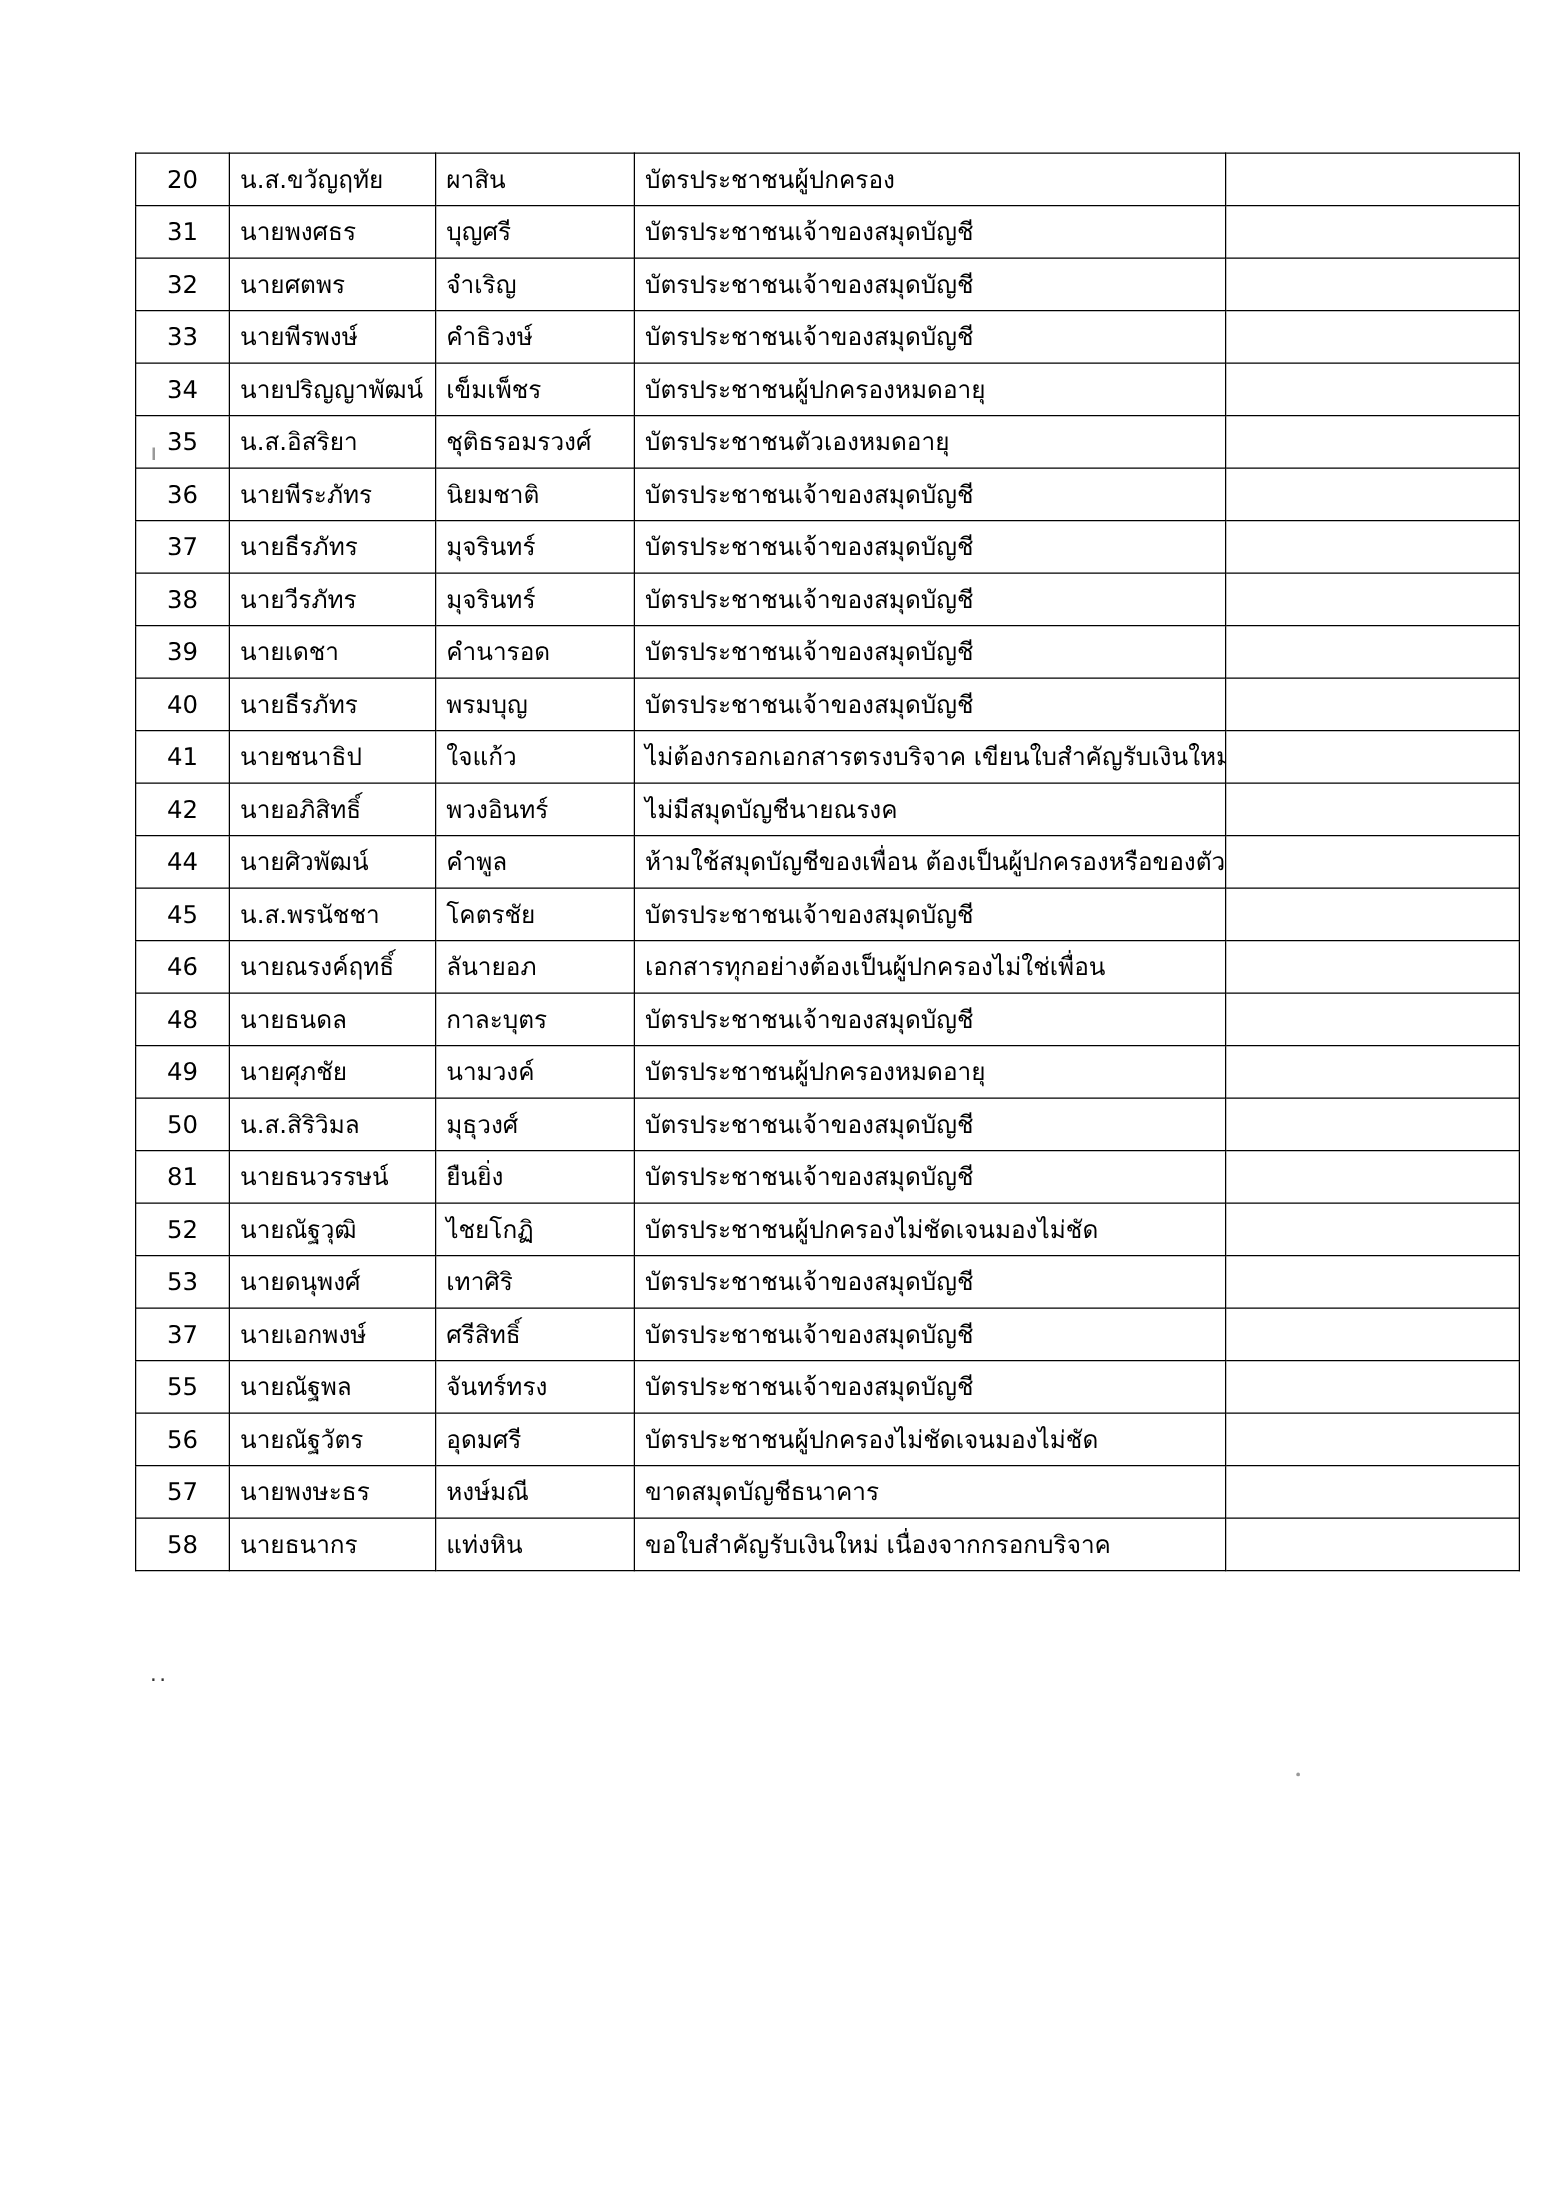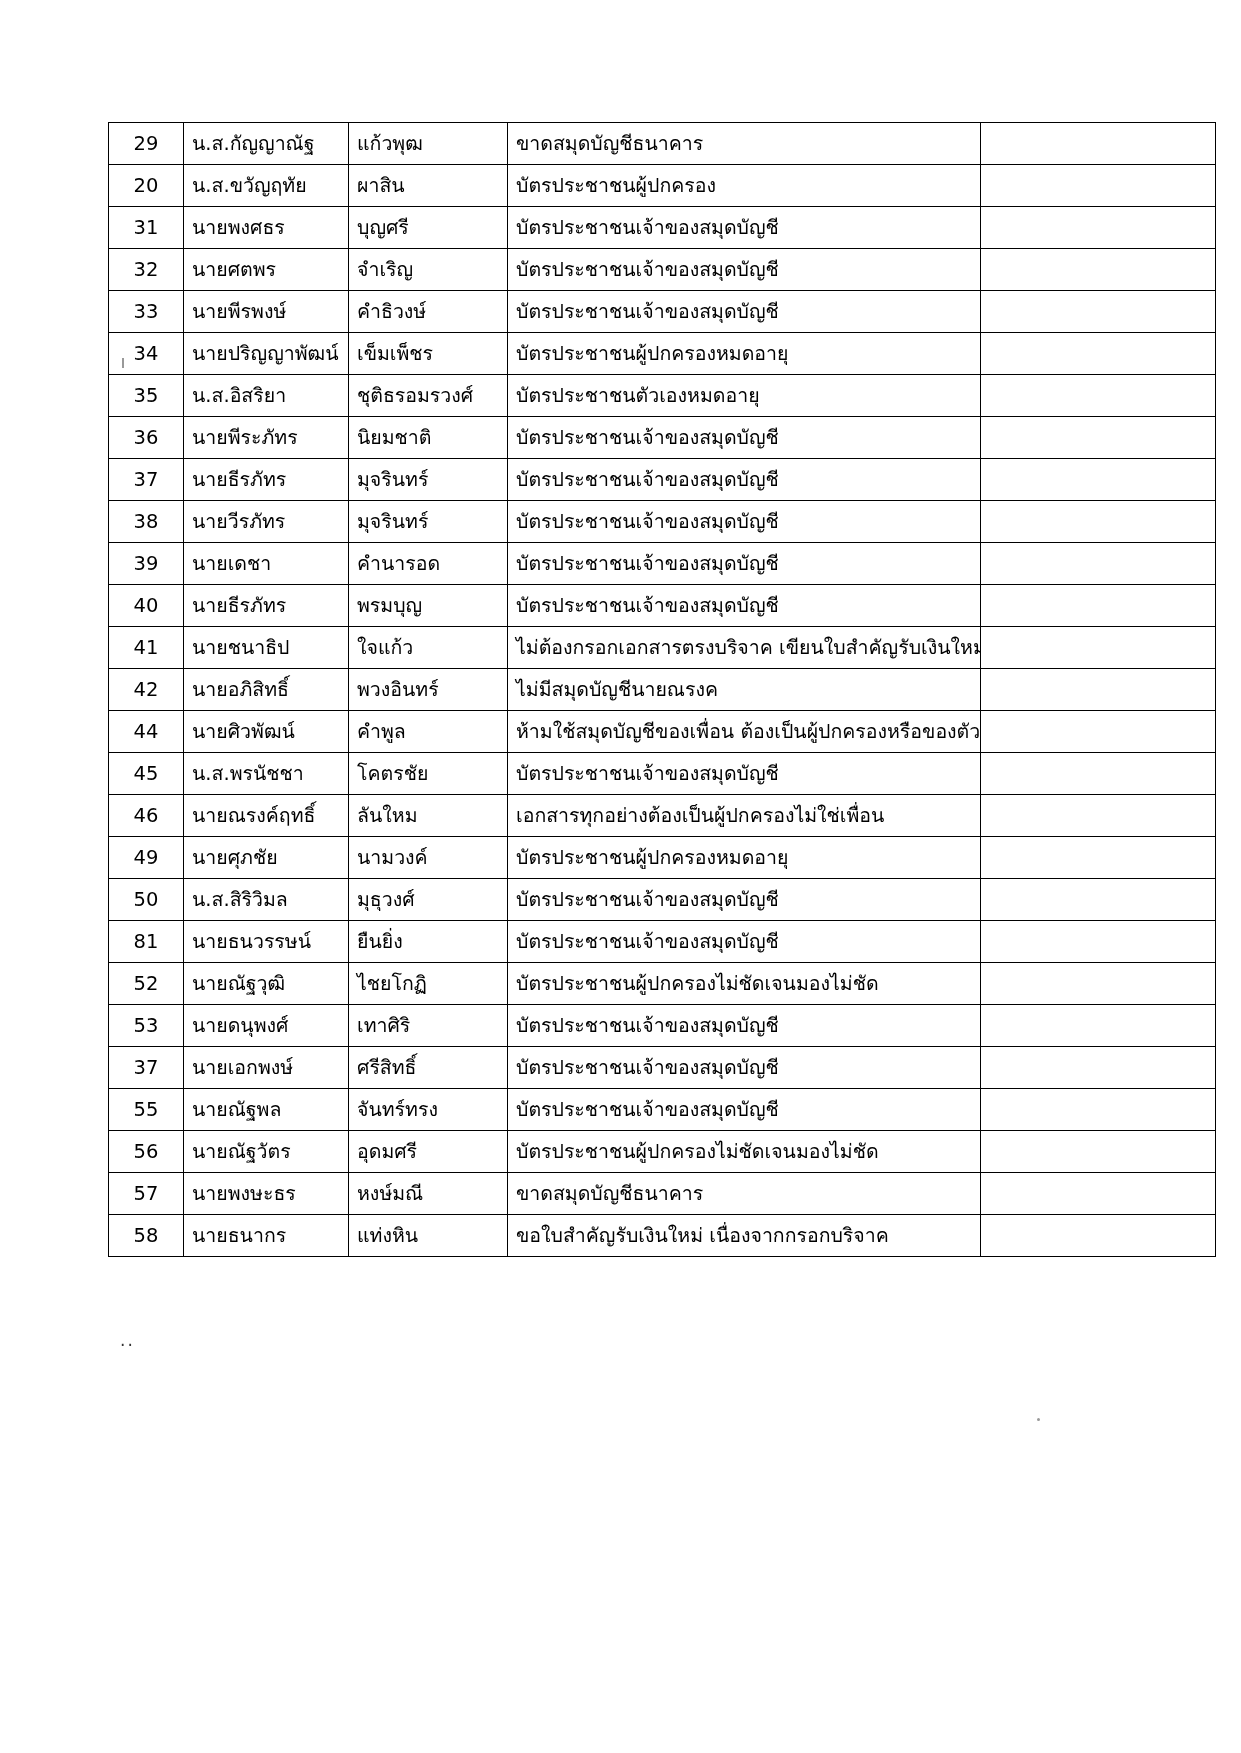--- a/index.html
+++ b/index.html
@@ -79,27 +79,20 @@
   }
 </style>
 </head>
 <body>
 
 <div class="page">
 
   <table class="doc-table">
     <tbody>
         <tr>
-          <td class="col-no">29</td>
-          <td class="col-first">น.ส.กัญญาณัฐ</td>
-          <td class="col-last">แก้วพุฒ</td>
-          <td class="col-note">ขาดสมุดบัญชีธนาคาร</td>
-          <td class="col-blank"></td>
-        </tr>
-        <tr>
           <td class="col-no">20</td>
           <td class="col-first">น.ส.ขวัญฤทัย</td>
           <td class="col-last">ผาสิน</td>
           <td class="col-note">บัตรประชาชนผู้ปกครอง</td>
           <td class="col-blank"></td>
         </tr>
         <tr>
           <td class="col-no">31</td>
           <td class="col-first">นายพงศธร</td>
           <td class="col-last">บุญศรี</td>
@@ -193,22 +186,29 @@
         <tr>
           <td class="col-no">45</td>
           <td class="col-first">น.ส.พรนัชชา</td>
           <td class="col-last">โคตรชัย</td>
           <td class="col-note">บัตรประชาชนเจ้าของสมุดบัญชี</td>
           <td class="col-blank"></td>
         </tr>
         <tr>
           <td class="col-no">46</td>
           <td class="col-first">นายณรงค์ฤทธิ์</td>
-          <td class="col-last">ลันใหม</td>
+          <td class="col-last">ลันายอภ</td>
           <td class="col-note">เอกสารทุกอย่างต้องเป็นผู้ปกครองไม่ใช่เพื่อน</td>
+          <td class="col-blank"></td>
+        </tr>
+        <tr>
+          <td class="col-no">48</td>
+          <td class="col-first">นายธนดล</td>
+          <td class="col-last">กาละบุตร</td>
+          <td class="col-note">บัตรประชาชนเจ้าของสมุดบัญชี</td>
           <td class="col-blank"></td>
         </tr>
         <tr>
           <td class="col-no">49</td>
           <td class="col-first">นายศุภชัย</td>
           <td class="col-last">นามวงค์</td>
           <td class="col-note">บัตรประชาชนผู้ปกครองหมดอายุ</td>
           <td class="col-blank"></td>
         </tr>
         <tr>

